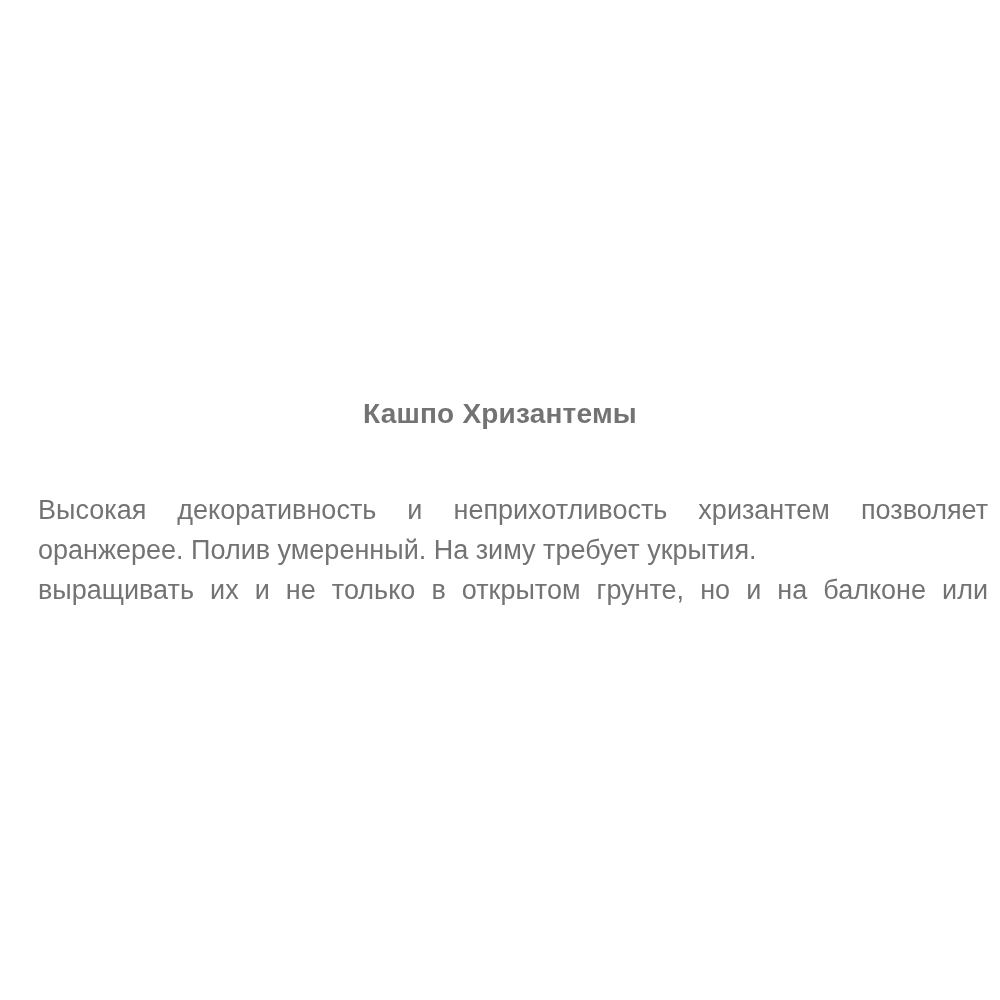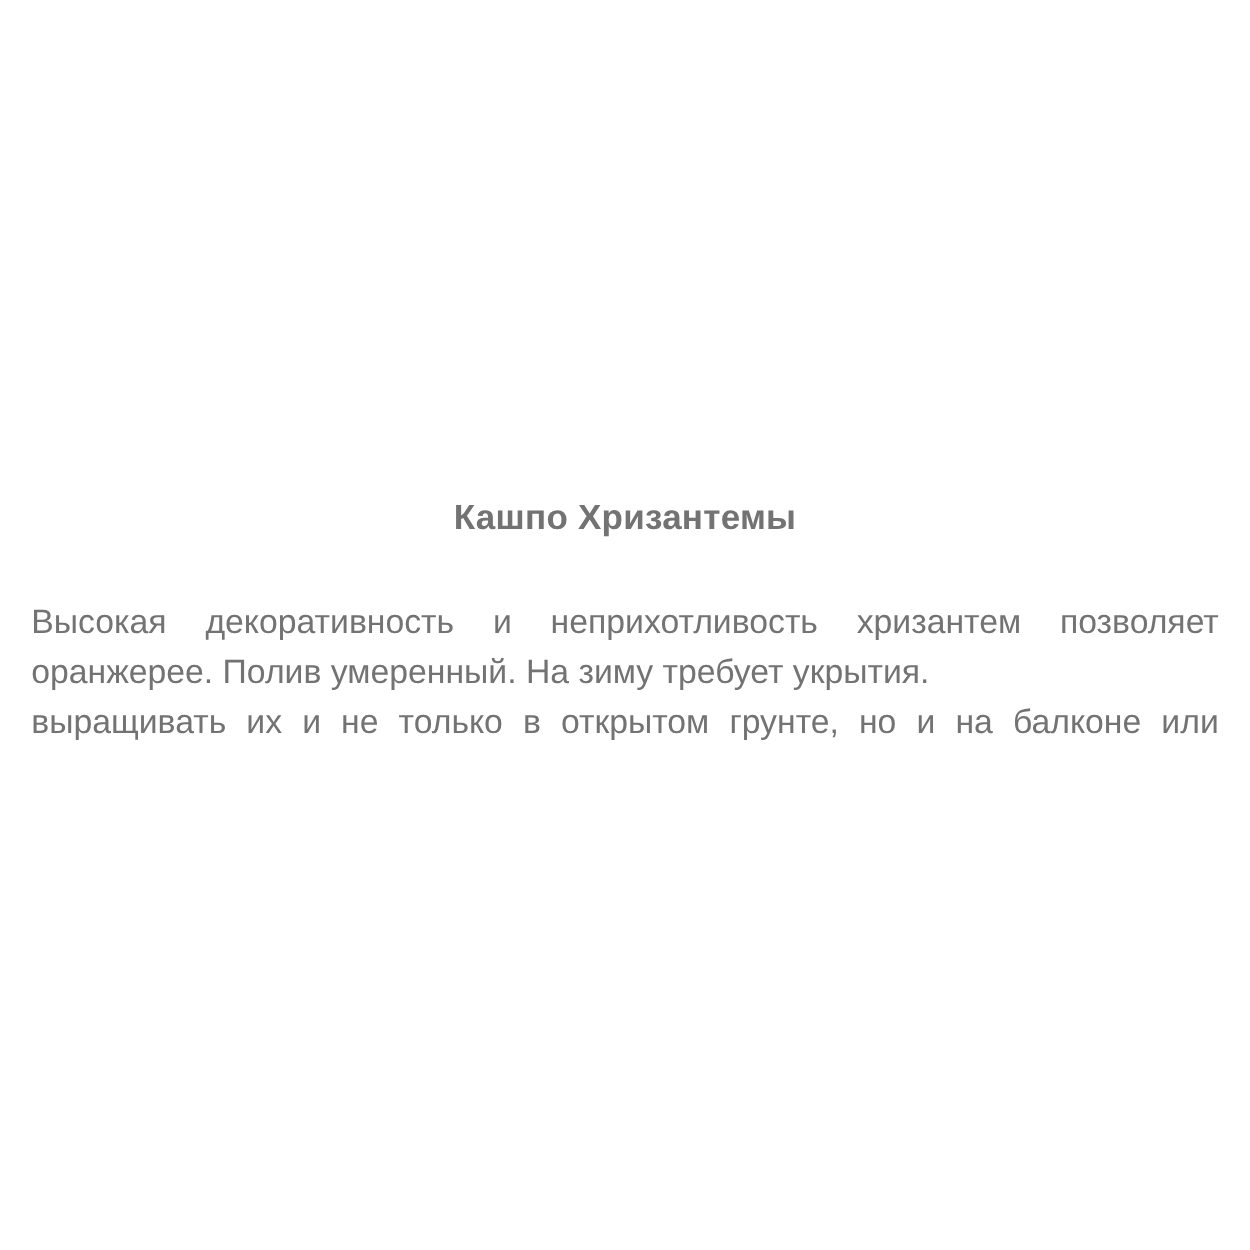--- a/index.html
+++ b/index.html
@@ -25,21 +25,21 @@
     text-align: center;
     font-size: 28px;
     font-weight: 700;
     letter-spacing: 0.2px;
   }
   .doc-paragraph {
     position: absolute;
     top: 477px;
     left: 25px;
     width: 950px;
-    margin: 0;
+    margin: 13px;
     font-size: 27px;
     line-height: 40px;
   }
   .para-line {
     display: block;
     text-align: justify;
     text-align-last: justify;
     white-space: nowrap;
   }
   .para-line.last-line {

